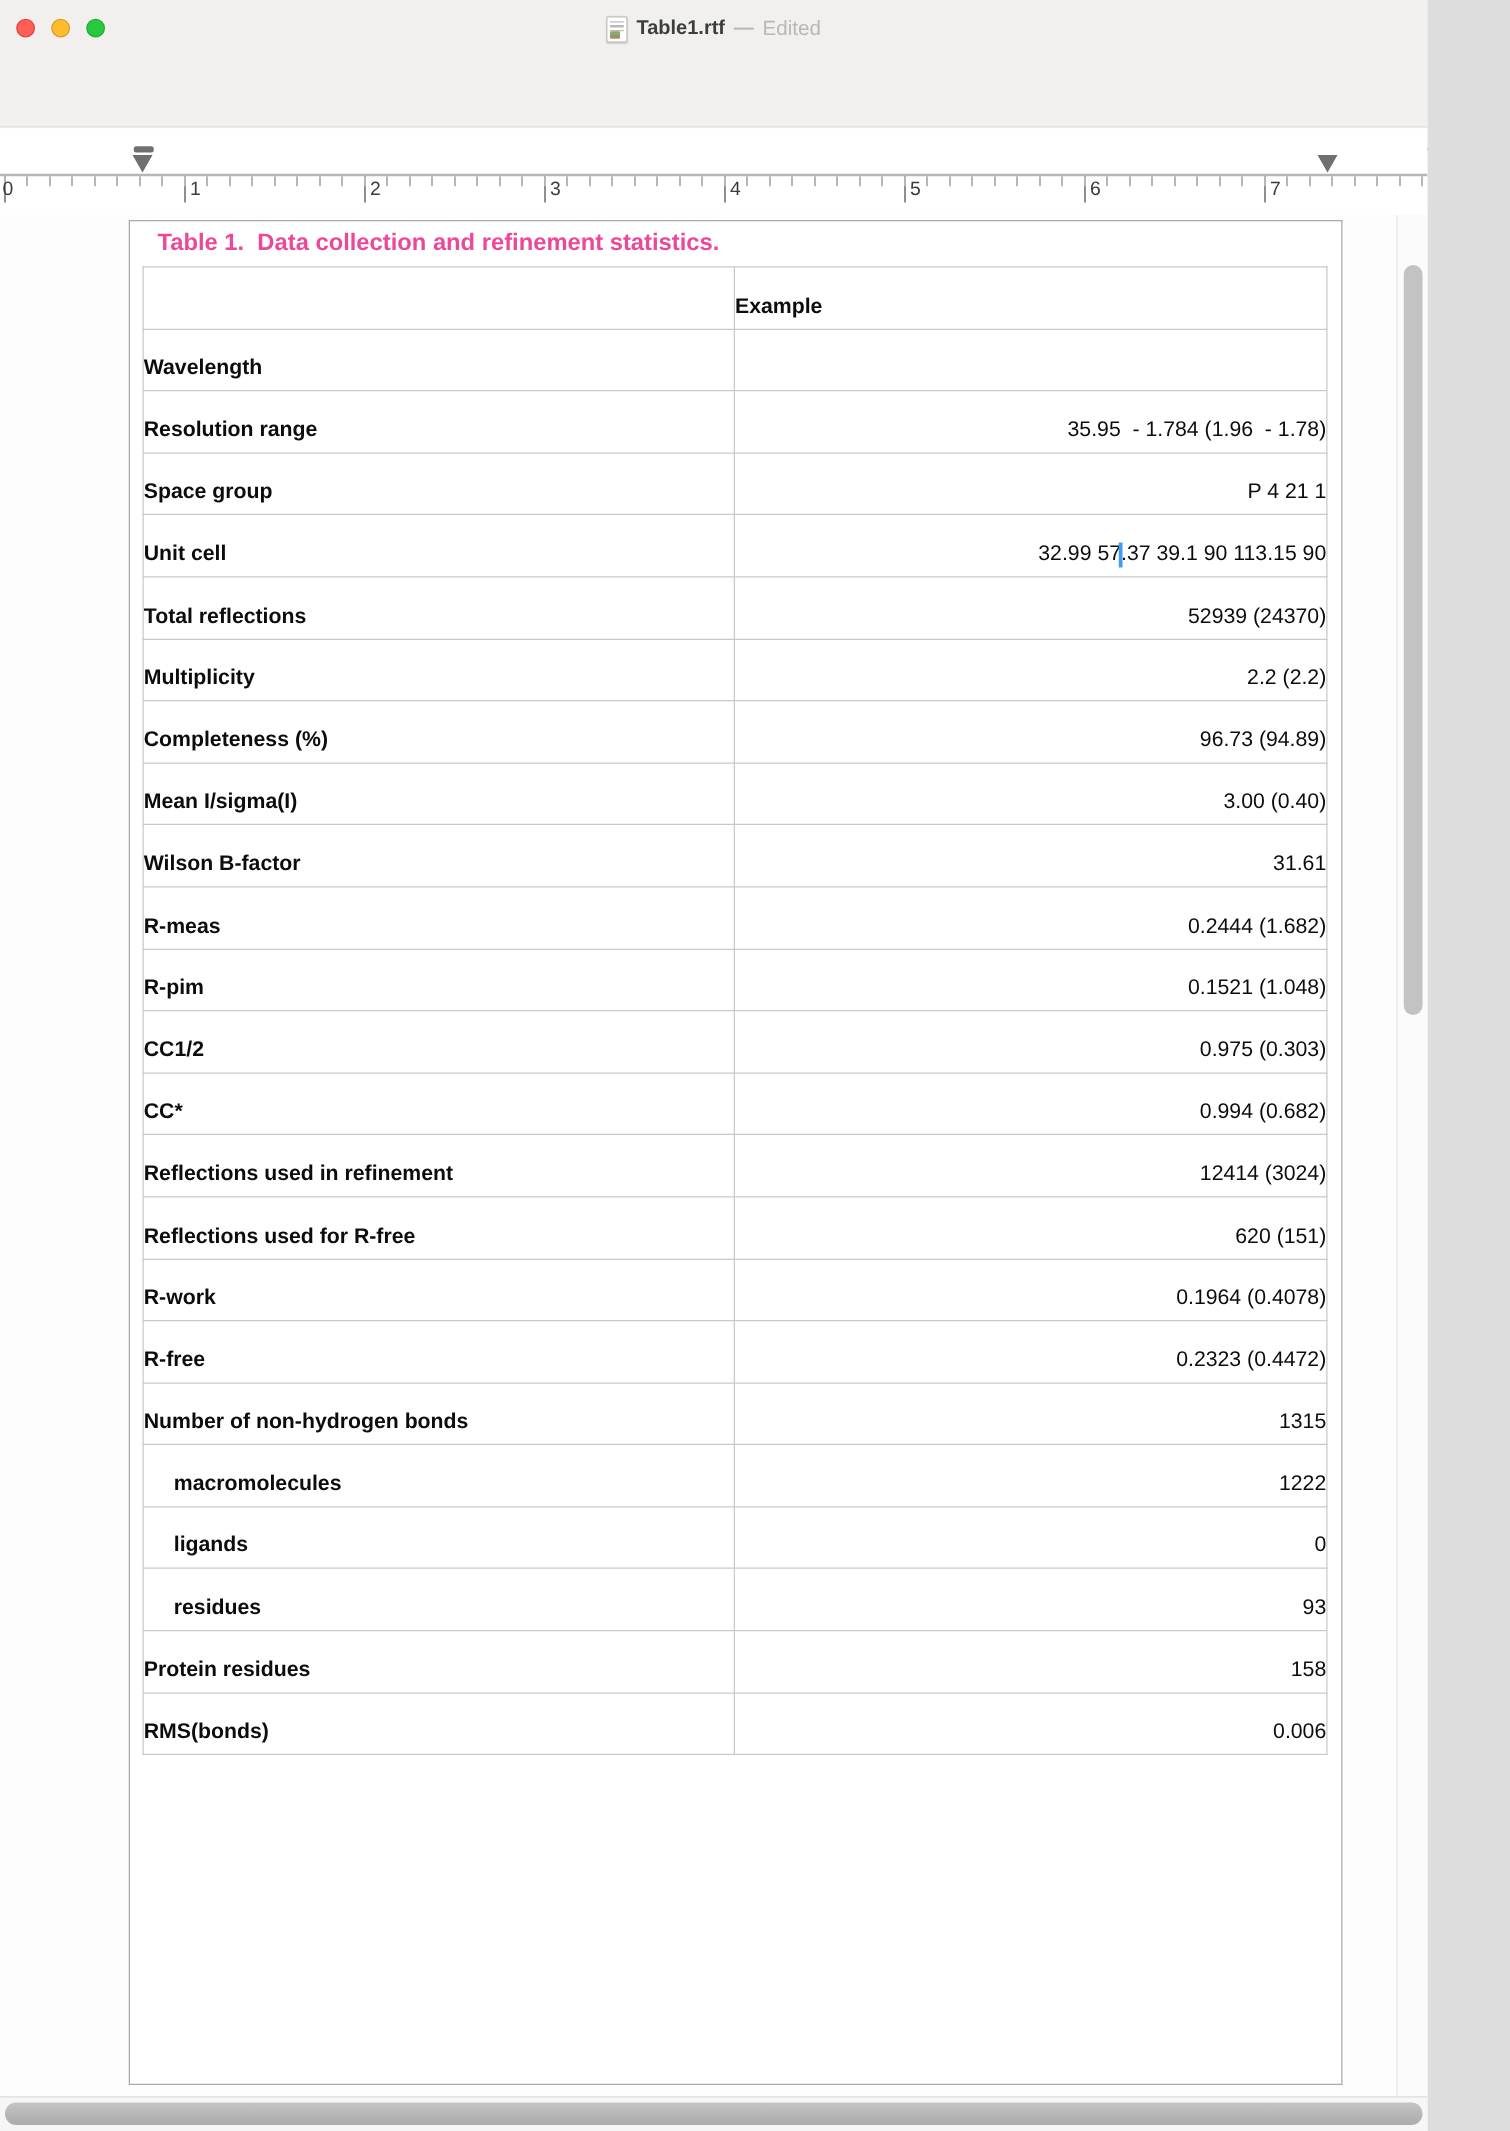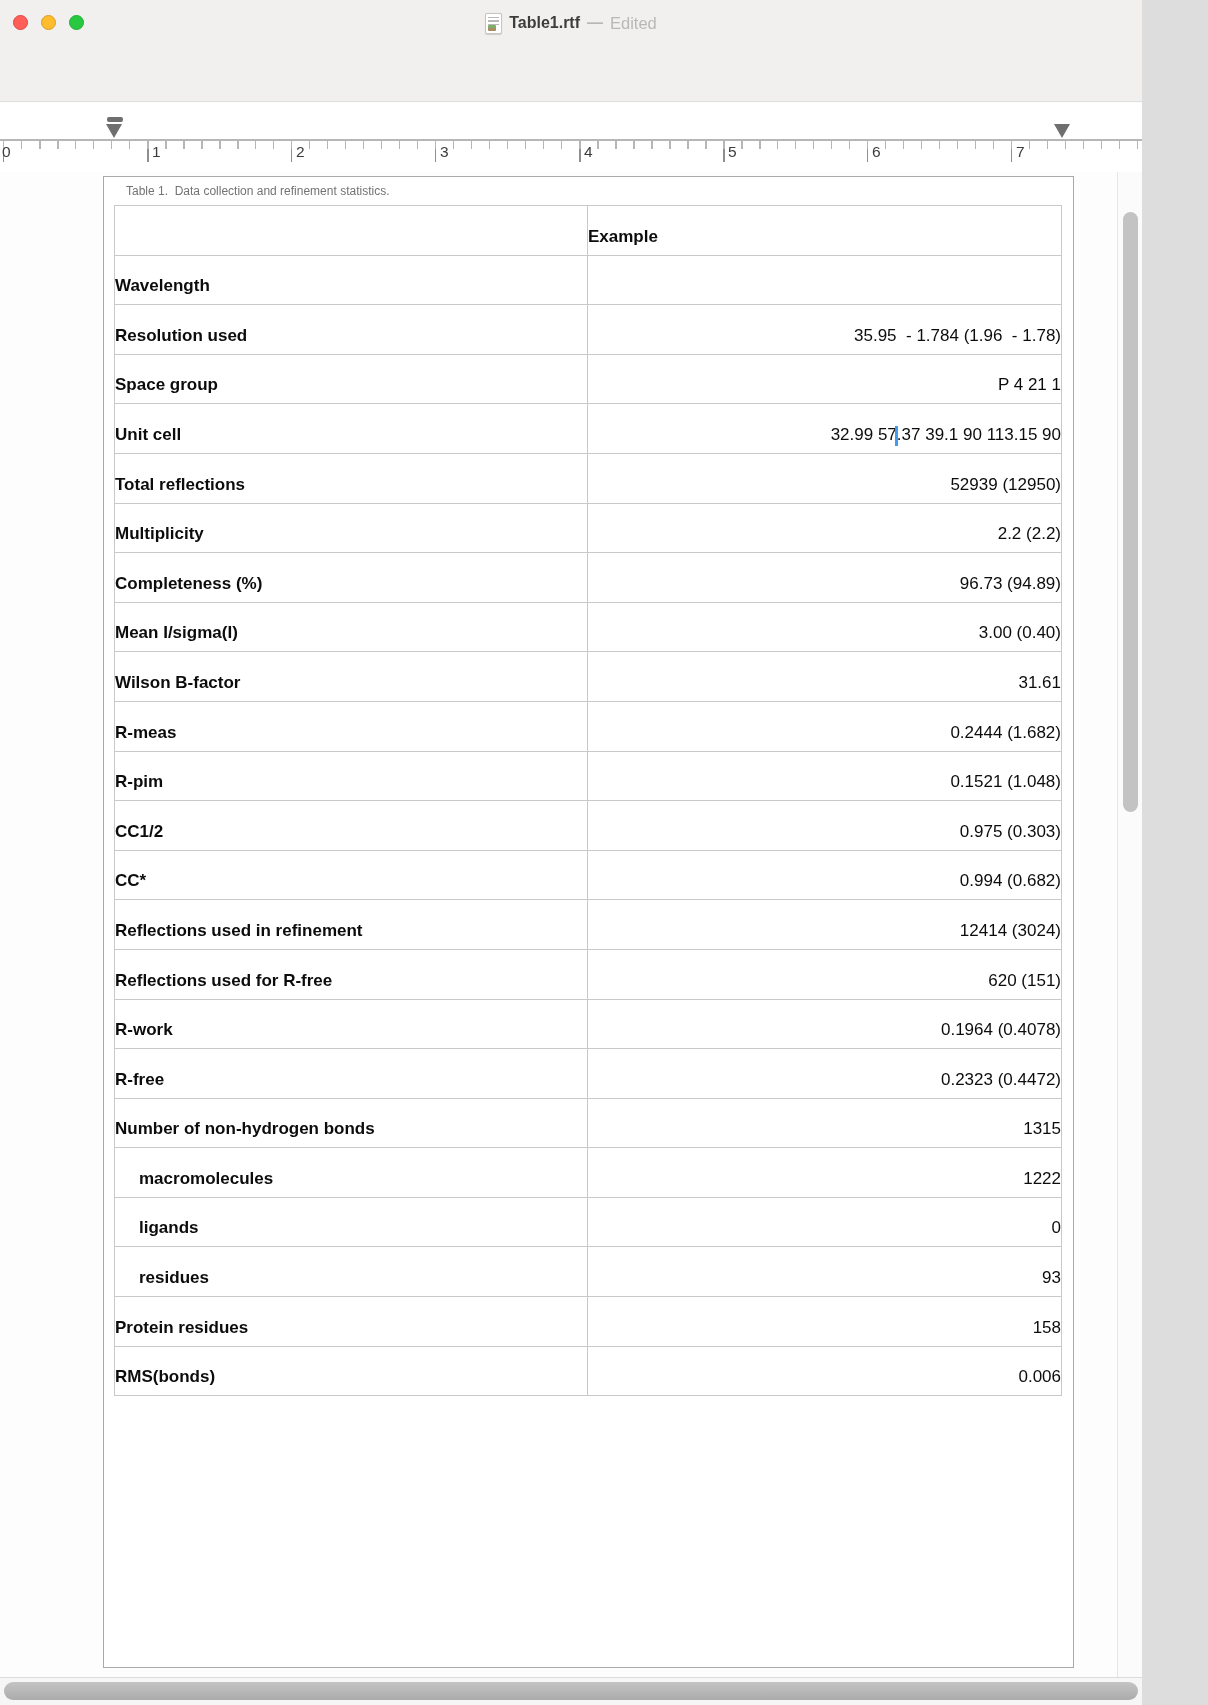--- a/index.html
+++ b/index.html
@@ -65,21 +65,21 @@
     background:repeating-linear-gradient(to right,#8f8f8f 0 1.5px,transparent 1.5px 144px); }
   .ruler-num { position:absolute; top:40px; font-size:15.5px; color:#3c3c3c; }
   .marker-left { position:absolute; left:106px; top:14px; width:17px; height:24px; }
   .marker-left .bar { position:absolute; top:0; left:0.5px; width:16px; height:4.5px; background:#6f6f6f; border-radius:2px; }
   .marker-left .tri { position:absolute; top:7px; left:0; width:0; height:0; border-left:8.5px solid transparent; border-right:8.5px solid transparent; border-top:14px solid #6f6f6f; }
   .marker-right { position:absolute; left:1054px; top:21px; width:0; height:0; border-left:8.5px solid transparent; border-right:8.5px solid transparent; border-top:14px solid #6f6f6f; }
 
   
   .content { position:absolute; top:172px; left:0; width:100%; height:1505px; background:#fdfdfd; }
   .page { position:absolute; left:103px; top:4px; width:971px; height:1492px; background:#fff; border:1px solid #a9a9a9; }
-  .doc-title { margin:7px 0 0 22px; font-size:12px; font-weight:normal; color:#737373; white-space:pre; }
+  .doc-title { margin:7px 0 0 22px; font-size:19px; font-weight:bold; color:#ec4899; white-space:pre; }
   table.stats { border-collapse:collapse; table-layout:fixed; width:947px; margin:7px 0 0 10px; }
   table.stats td { border:1.5px solid #c9c9c9; height:49.6px; vertical-align:bottom; padding:0 0 8px 0; font-size:17px; color:#0c0c0c; }
   td.c-label { width:473px; font-weight:bold; padding-left:11px; }
   td.c-label.indent { padding-left:24px; }
   td.c-value { width:474px; text-align:right; padding-right:11px; white-space:pre;margin-left:31px; }
   td.c-header { font-weight:bold; padding-left:10px; padding-bottom:10px; }
   .caret { display:inline-block; width:3px; height:20px; background:#3f9bf4; vertical-align:text-bottom; margin:0 -1.5px; position:relative; top:2px; }
 
   
   .vscroll { position:absolute; top:0; right:0; width:25px; height:1505px; background:#fbfbfb; border-left:1px solid #e7e7e7; }
@@ -249,34 +249,34 @@
         <tbody id="stats-body">
             <tr>
               <td class="c-label"></td>
               <td class="c-value c-header" style="text-align: left;">Example</td>
             </tr>
             <tr>
               <td class="c-label">Wavelength</td>
               <td class="c-value"></td>
             </tr>
             <tr>
-              <td class="c-label">Resolution used</td>
+              <td class="c-label">Resolution range</td>
               <td class="c-value">35.95  - 1.784 (1.96  - 1.78)</td>
             </tr>
             <tr>
               <td class="c-label">Space group</td>
               <td class="c-value">P 4 21 1</td>
             </tr>
             <tr>
               <td class="c-label">Unit cell</td>
               <td class="c-value"><span>32.99 57</span><span class="caret"></span><span>.37 39.1 90 113.15 90</span></td>
             </tr>
             <tr>
               <td class="c-label">Total reflections</td>
-              <td class="c-value">52939 (12950)</td>
+              <td class="c-value">52939 (24370)</td>
             </tr>
             <tr>
               <td class="c-label">Multiplicity</td>
               <td class="c-value">2.2 (2.2)</td>
             </tr>
             <tr>
               <td class="c-label">Completeness (%)</td>
               <td class="c-value">96.73 (94.89)</td>
             </tr>
             <tr>

